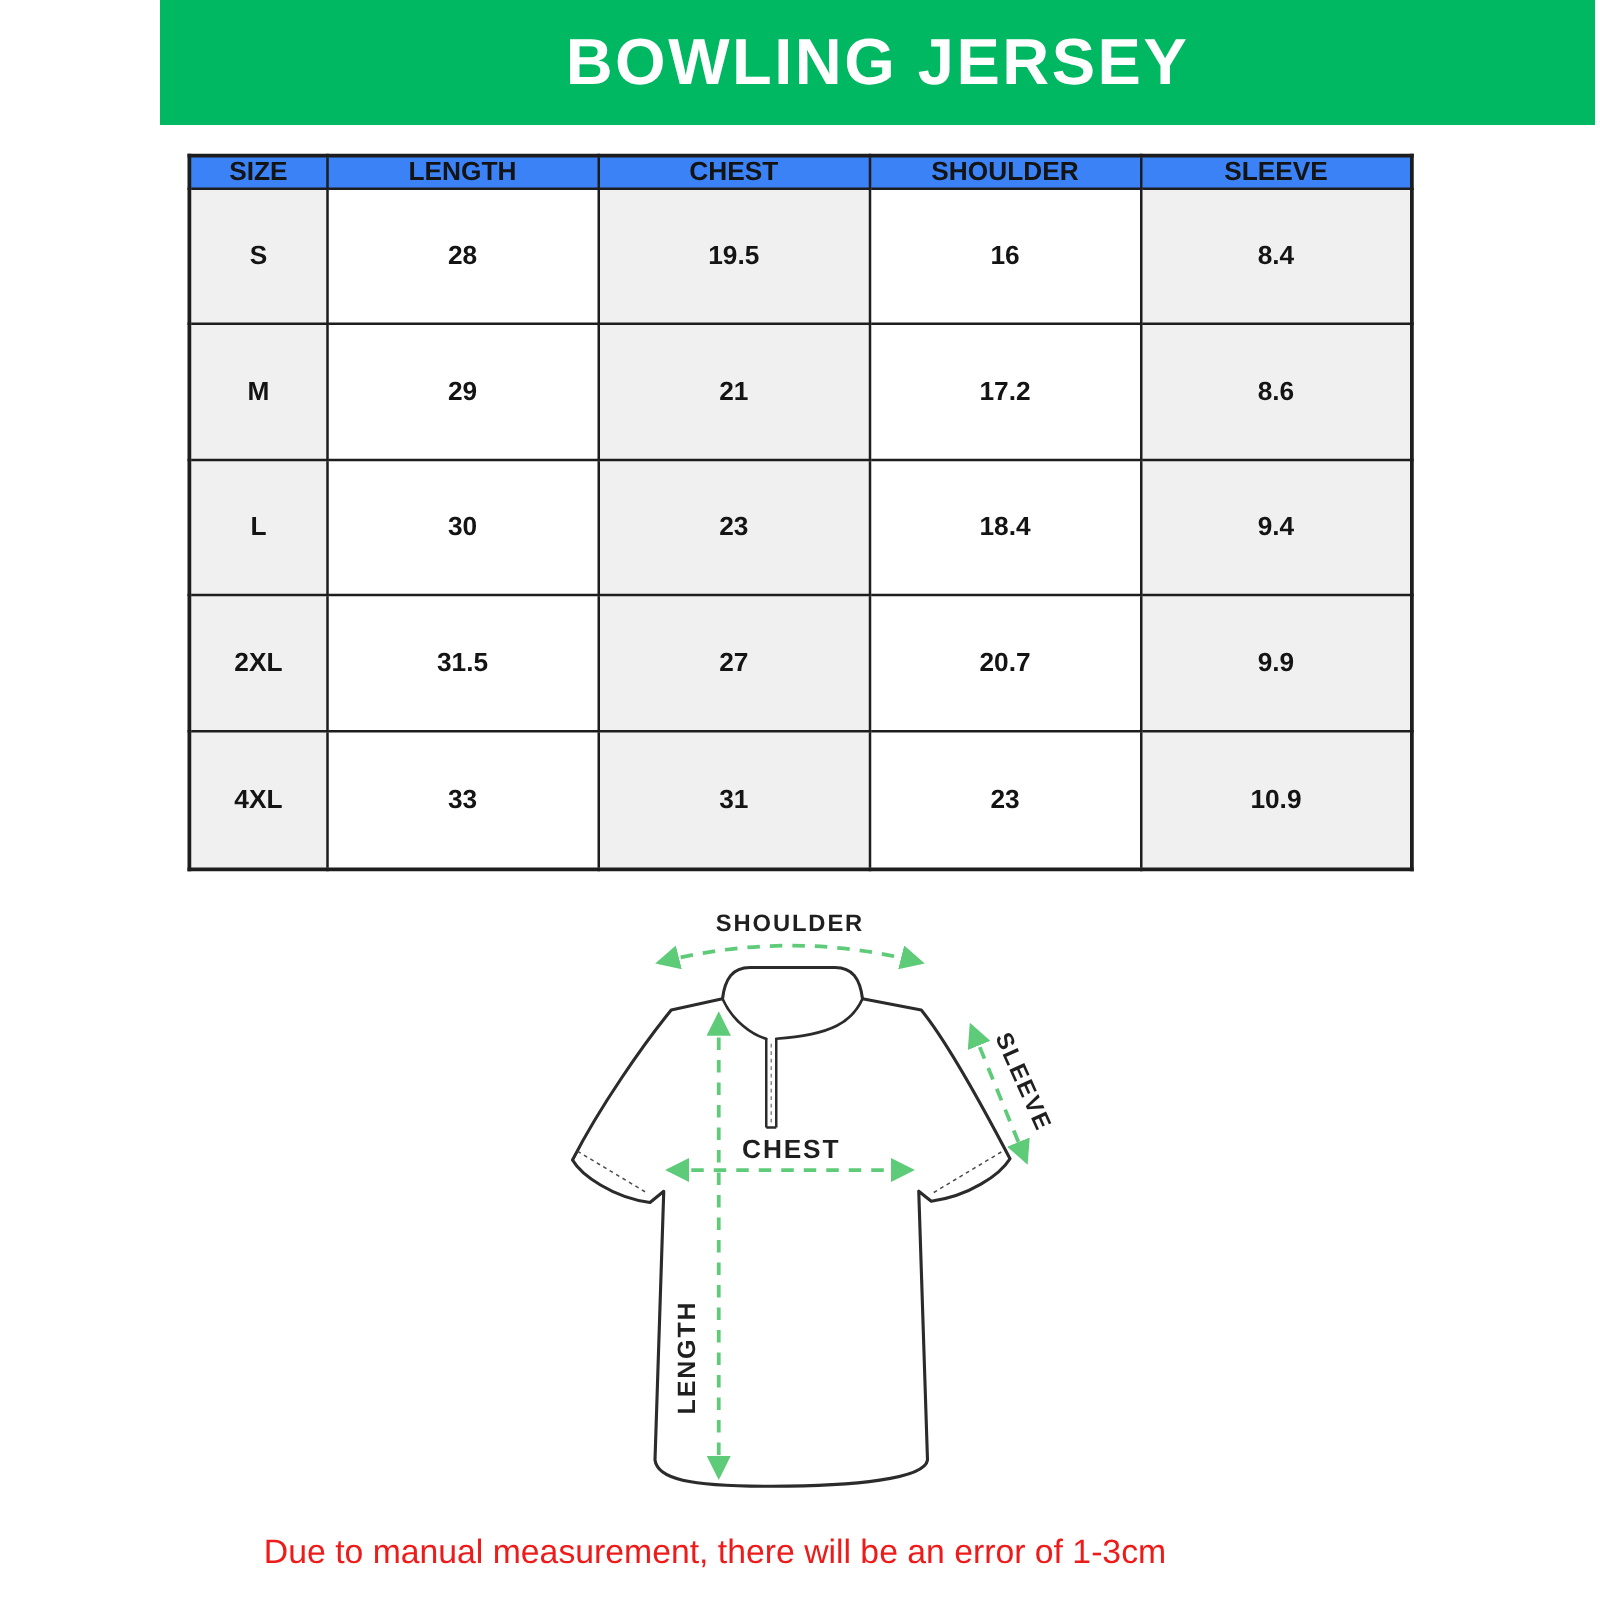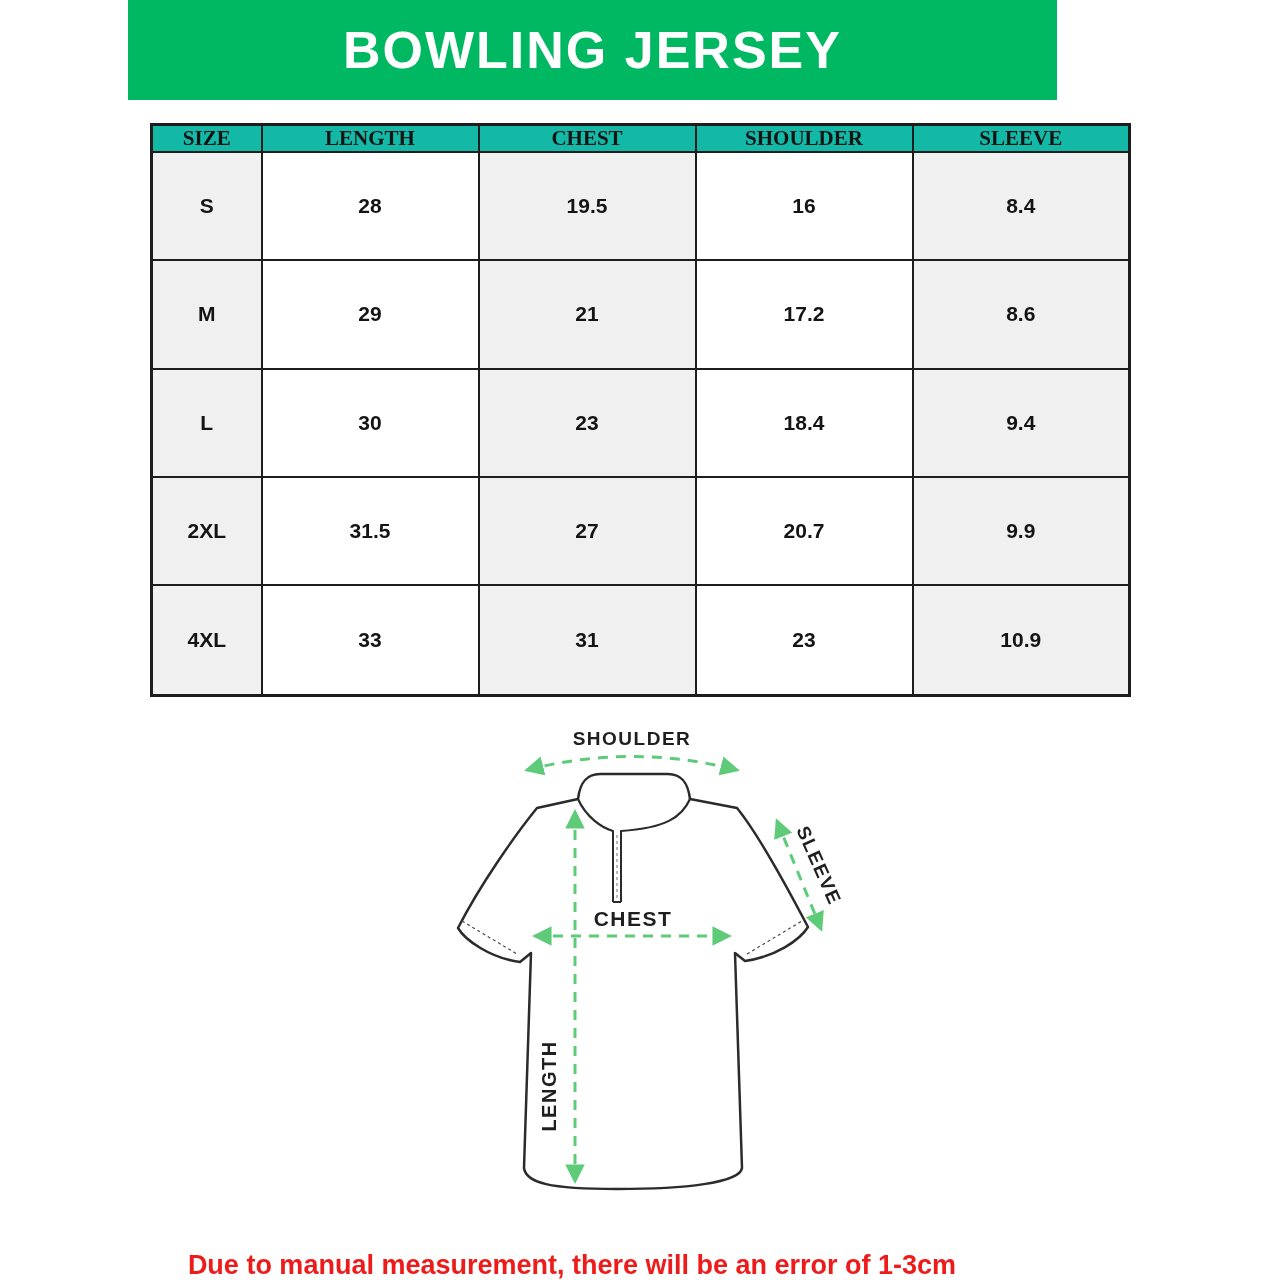--- a/index.html
+++ b/index.html
@@ -1,52 +1,52 @@
 <!DOCTYPE html>
 <html><head>
 <meta charset="utf-8">
 <style>
   * { margin: 0; padding: 0; box-sizing: border-box; }
   html, body { width: 1280px; height: 1280px; background: #ffffff; overflow: hidden; }
   body { position: relative; font-family: "Liberation Sans", sans-serif; }
 
   .banner {
-    position: absolute; left: 128px; top: 0; width: 929px; height: 100px;
+    position: absolute; left: 128px; top: 0; width: 1148px; height: 100px;
     background: #00b862; display: flex; align-items: center; justify-content: center;
   }
   .banner h1 {
     color: #ffffff; font-size: 52px; font-weight: 700; letter-spacing: 2px;
   }
 
   .chart-wrap { position: absolute; left: 150px; top: 123px; }
   table.size-chart {
     border-collapse: collapse; table-layout: fixed;
     width: 978px; height: 574px;
     border: 3px solid #1d1d1d;
   }
   .size-chart th, .size-chart td {
     border: 2px solid #1d1d1d;
     text-align: center; vertical-align: middle;
     font-weight: 700; font-size: 21px; color: #141414;
     background: #ffffff;
   }
-  .size-chart thead th { background: #14b8a6; font-family: Liberation Serif, serif; }
+  .size-chart thead th { background: #3b82f6; }
   .size-chart tbody th { background: #f0f0f0; }
   .size-chart tbody td:nth-child(3),
   .size-chart tbody td:nth-child(5) { background: #f0f0f0; }
 
   .diagram { position: absolute; left: 420px; top: 715px; width: 460px; height: 505px; }
   .diagram text {
     font-family: "Liberation Sans", sans-serif;
     font-weight: 700; fill: #1f1f1f; letter-spacing: 1.5px;
   }
 
   .footer-note {
     position: absolute; left: 0; top: 1226px; width: 1144px;
-    text-align: center; color: #ee1b1b; font-size: 27px; font-weight: 700; margin-top: 24px;
+    text-align: center; color: #ee1b1b; font-size: 27px; font-weight: 400;
   }
 </style>
 </head>
 <body>
 
 <div class="banner">
   <h1>BOWLING JERSEY</h1>
 </div>
 
 <div class="chart-wrap">

